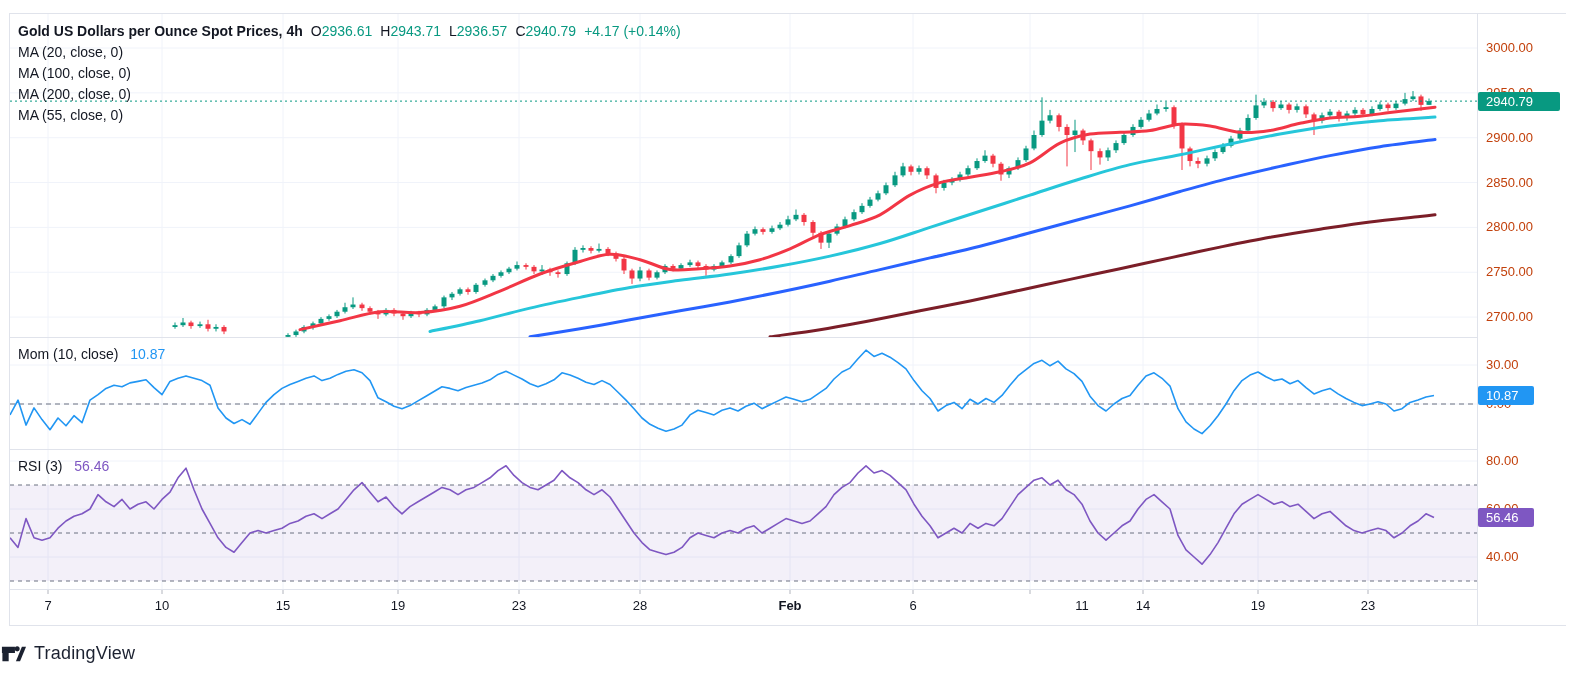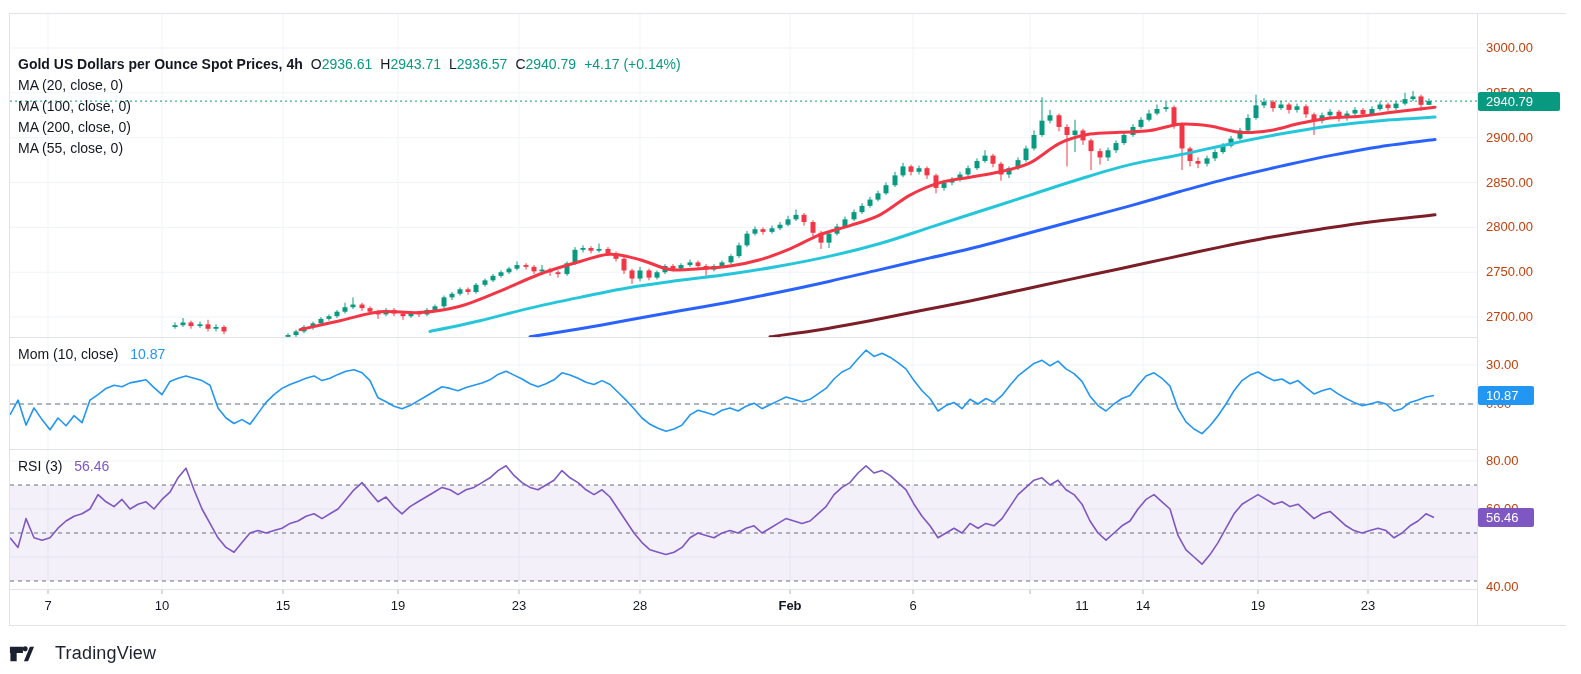--- a/index.html
+++ b/index.html
@@ -6,41 +6,41 @@
   body{
     width:1581px;height:674px;background:#ffffff;position:relative;overflow:hidden;
     font-family:"Liberation Sans",sans-serif;color:#131722;
   }
   .widget{
     position:absolute;left:9px;top:13px;width:1557px;height:613px;
     border:1px solid #e0e3eb;box-sizing:border-box;background:#fff;
   }
   .widget svg{position:absolute;left:0;top:0;display:block;}
   .legend{position:absolute;left:8px;top:7px;line-height:21px;font-size:14px;z-index:5;}
-  .legend .title-row{font-weight:600;white-space:nowrap;margin-top:33px;}
+  .legend .title-row{font-weight:600;white-space:nowrap;}
   .legend .k{color:#131722;font-weight:400;margin-left:8px;}
   .legend .v{color:#089981;font-weight:400;}
   .legend .chg{color:#089981;font-weight:400;margin-left:8px;}
   .marow{font-weight:400;color:#131722;white-space:nowrap;}
   .pane-legend{position:absolute;left:8px;font-size:14px;z-index:5;white-space:nowrap;}
   .pane-legend .lbl{color:#131722;}
   .pane-legend .val{margin-left:8px;font-weight:400;}
   .right-axis{
     position:absolute;left:1467px;top:0;width:88px;height:611px;
     border-left:1px solid #e0e3eb;background:#fff;z-index:4;
   }
   .axis-label{position:absolute;left:8px;font-size:13px;color:#c2410c;height:16px;line-height:16px;}
   .badge{
     position:absolute;left:0;height:19px;line-height:19px;color:#fff;
     font-size:13px;font-weight:500;padding:0 8px;border-radius:2px;box-sizing:border-box;z-index:6;
   }
   .time-axis{position:absolute;left:0;top:576px;width:1467px;height:34px;z-index:3;}
   .time-label{position:absolute;top:8px;transform:translateX(-50%);font-size:13px;color:#131722;}
   .time-label.bold{font-weight:700;}
-  .logo{position:absolute;left:8px;top:640px;display:flex;align-items:center;gap:20px;cursor:pointer;}
+  .logo{position:absolute;left:0;top:640px;display:flex;align-items:center;gap:7px;cursor:pointer;}
   .logo .txt{font-size:18px;font-weight:500;color:#1b2130;letter-spacing:0.2px;}
 </style>
 </head>
 <body>
 
 <div class="widget">
   <svg id="chart-svg" width="1467" height="611">
       <defs>
         <clipPath id="clip-main">
           <rect x="0" y="0" width="1467" height="323"></rect>
@@ -439,21 +439,21 @@
       <div class="axis-label" style="top: 70.85px;">2950.00</div>
       <div class="axis-label" style="top: 115.7px;">2900.00</div>
       <div class="axis-label" style="top: 160.55px;">2850.00</div>
       <div class="axis-label" style="top: 205.4px;">2800.00</div>
       <div class="axis-label" style="top: 250.25px;">2750.00</div>
       <div class="axis-label" style="top: 295.1px;">2700.00</div>
       <div class="axis-label" style="top: 343px;">30.00</div>
       <div class="axis-label" style="top: 382px;">0.00</div>
       <div class="axis-label" style="top: 439px; text-align: center;">80.00</div>
       <div class="axis-label" style="top: 487px;">60.00</div>
-      <div class="axis-label" style="top: 535px; margin-top: 30px;">40.00</div>
+      <div class="axis-label" style="top: 535px;">40.00</div>
       <div class="badge" style="top:78px;background:#089981;width:82px;">2940.79</div>
       <div class="badge" style="top:372px;background:#2196F3;width:56px;">10.87</div>
       <div class="badge" style="top:494px;background:#7E57C2;width:56px;">56.46</div>
     </div>
 
   <div class="time-axis" id="time-axis">
       <div class="time-label" style="left: 38px;">7</div>
       <div class="time-label" style="left: 152px;">10</div>
       <div class="time-label" style="left: 273px;">15</div>
       <div class="time-label" style="left: 388px;">19</div>

